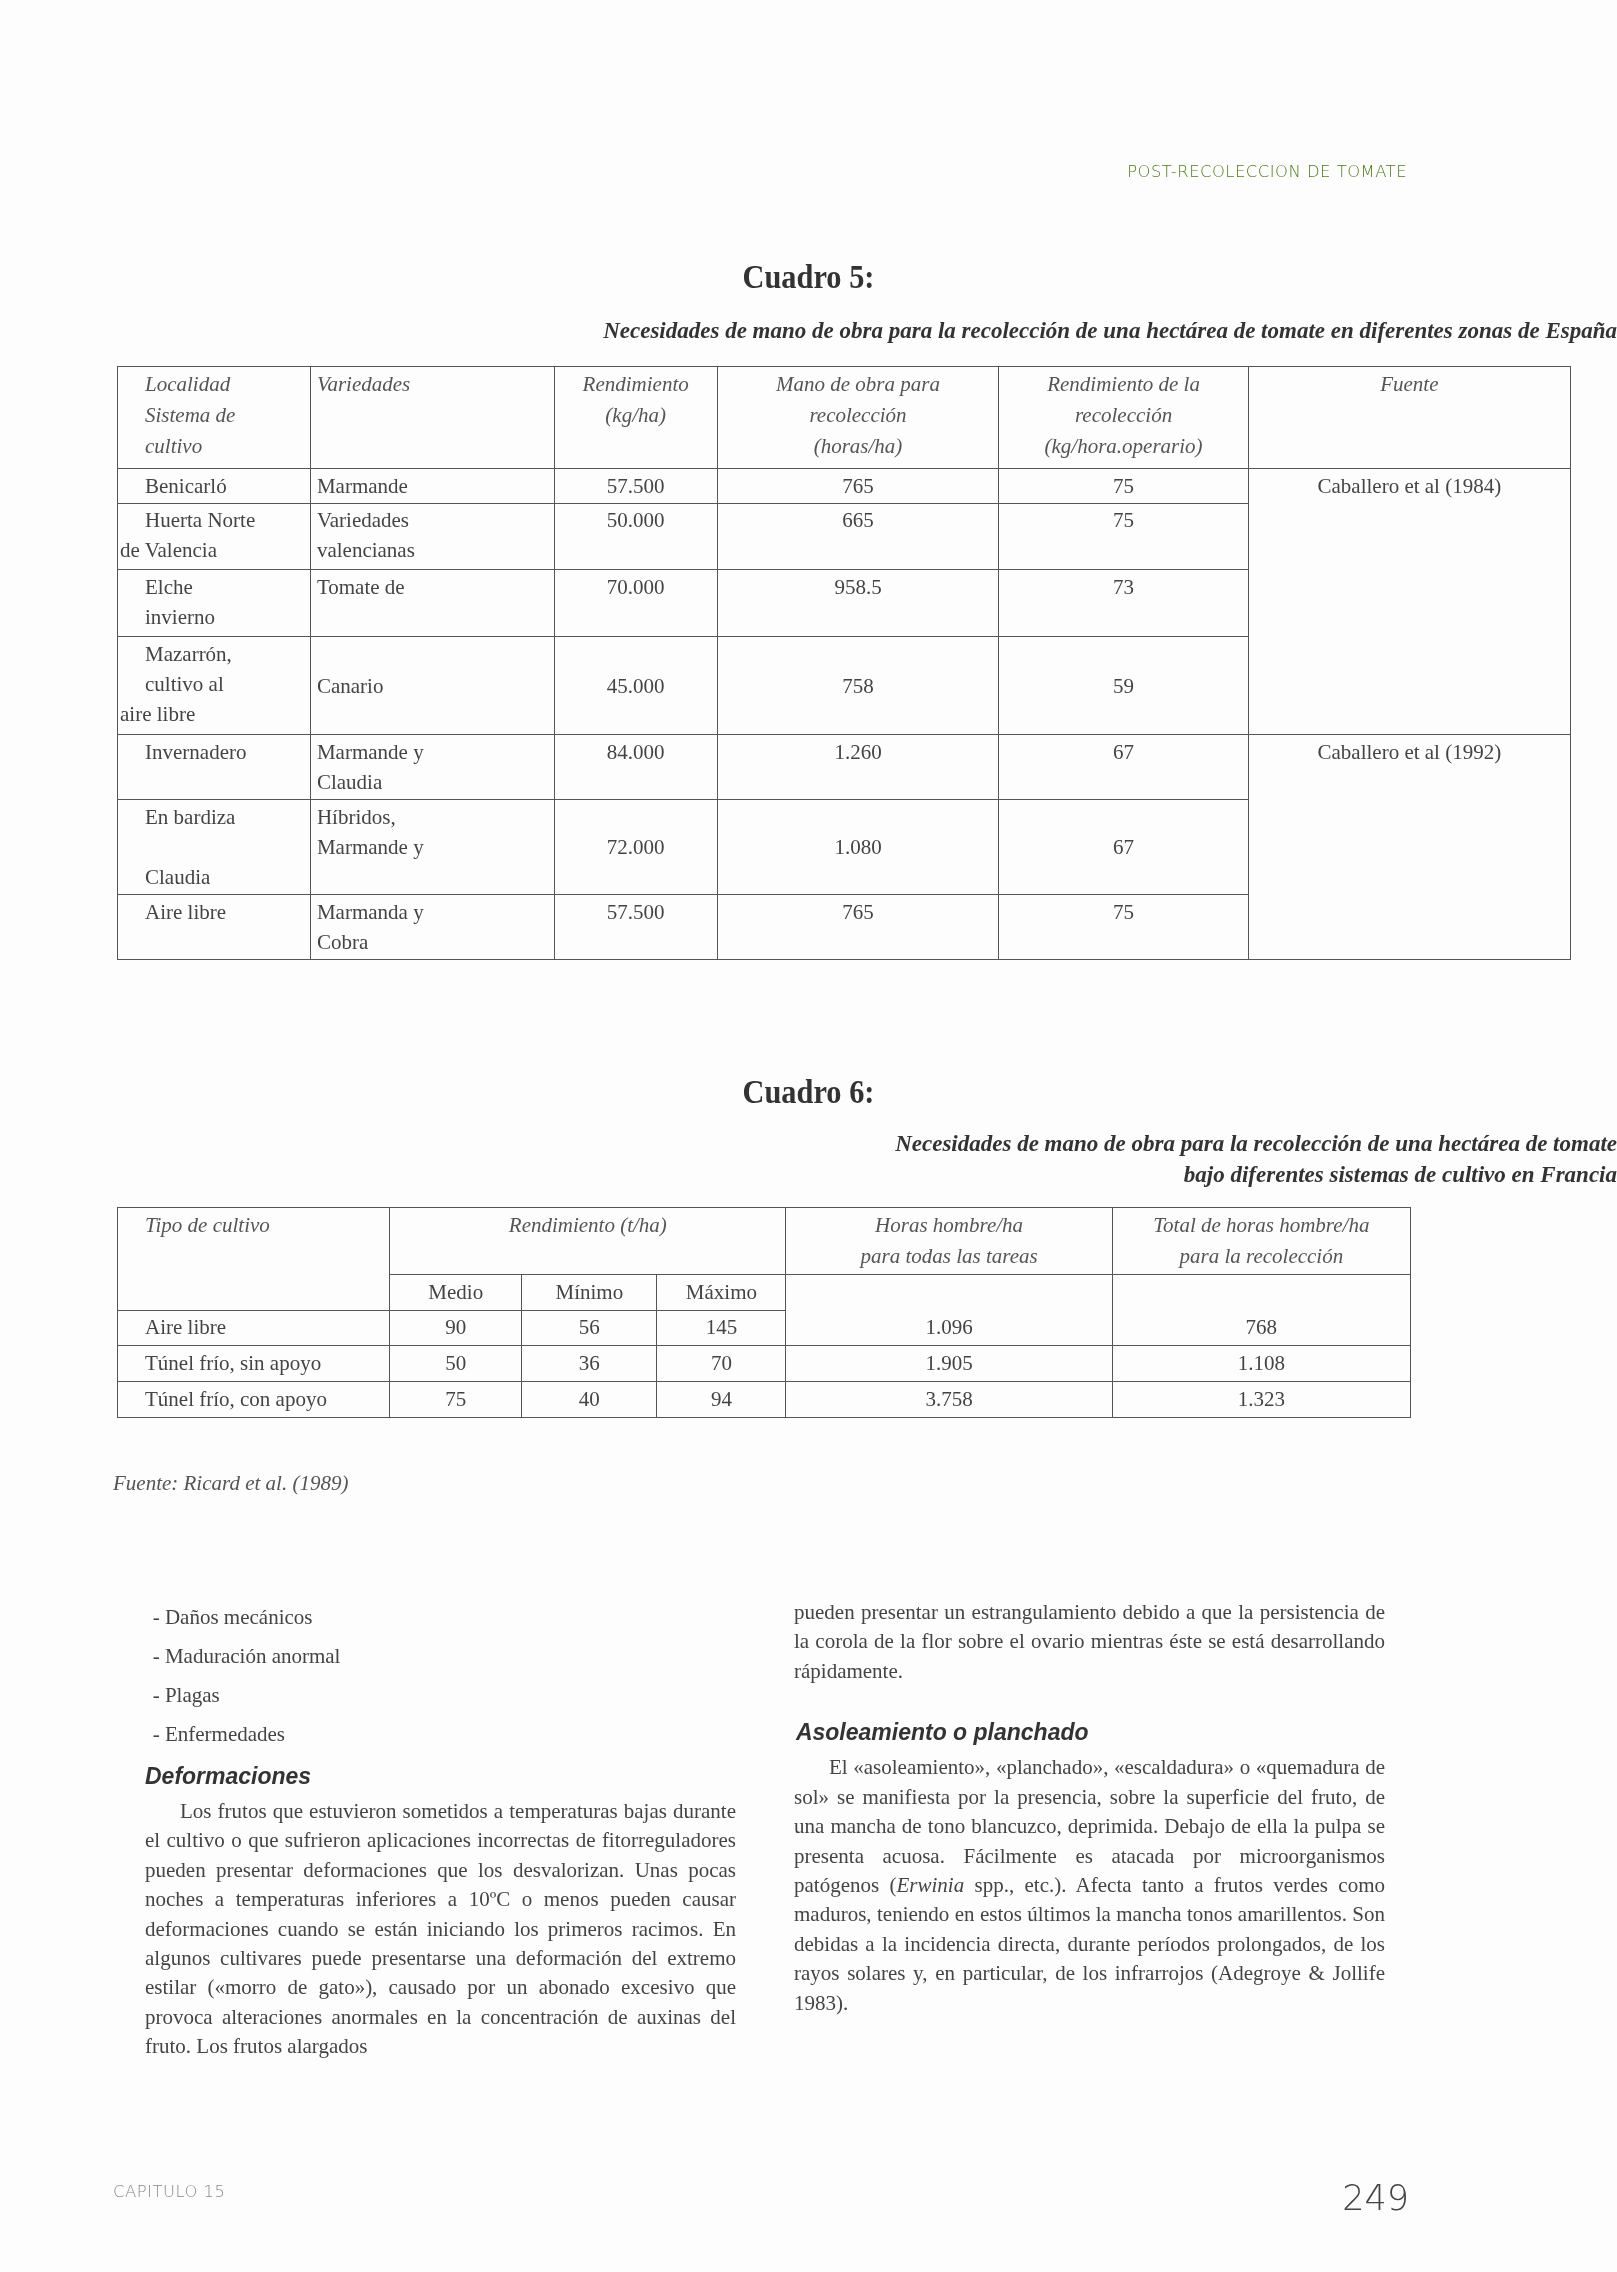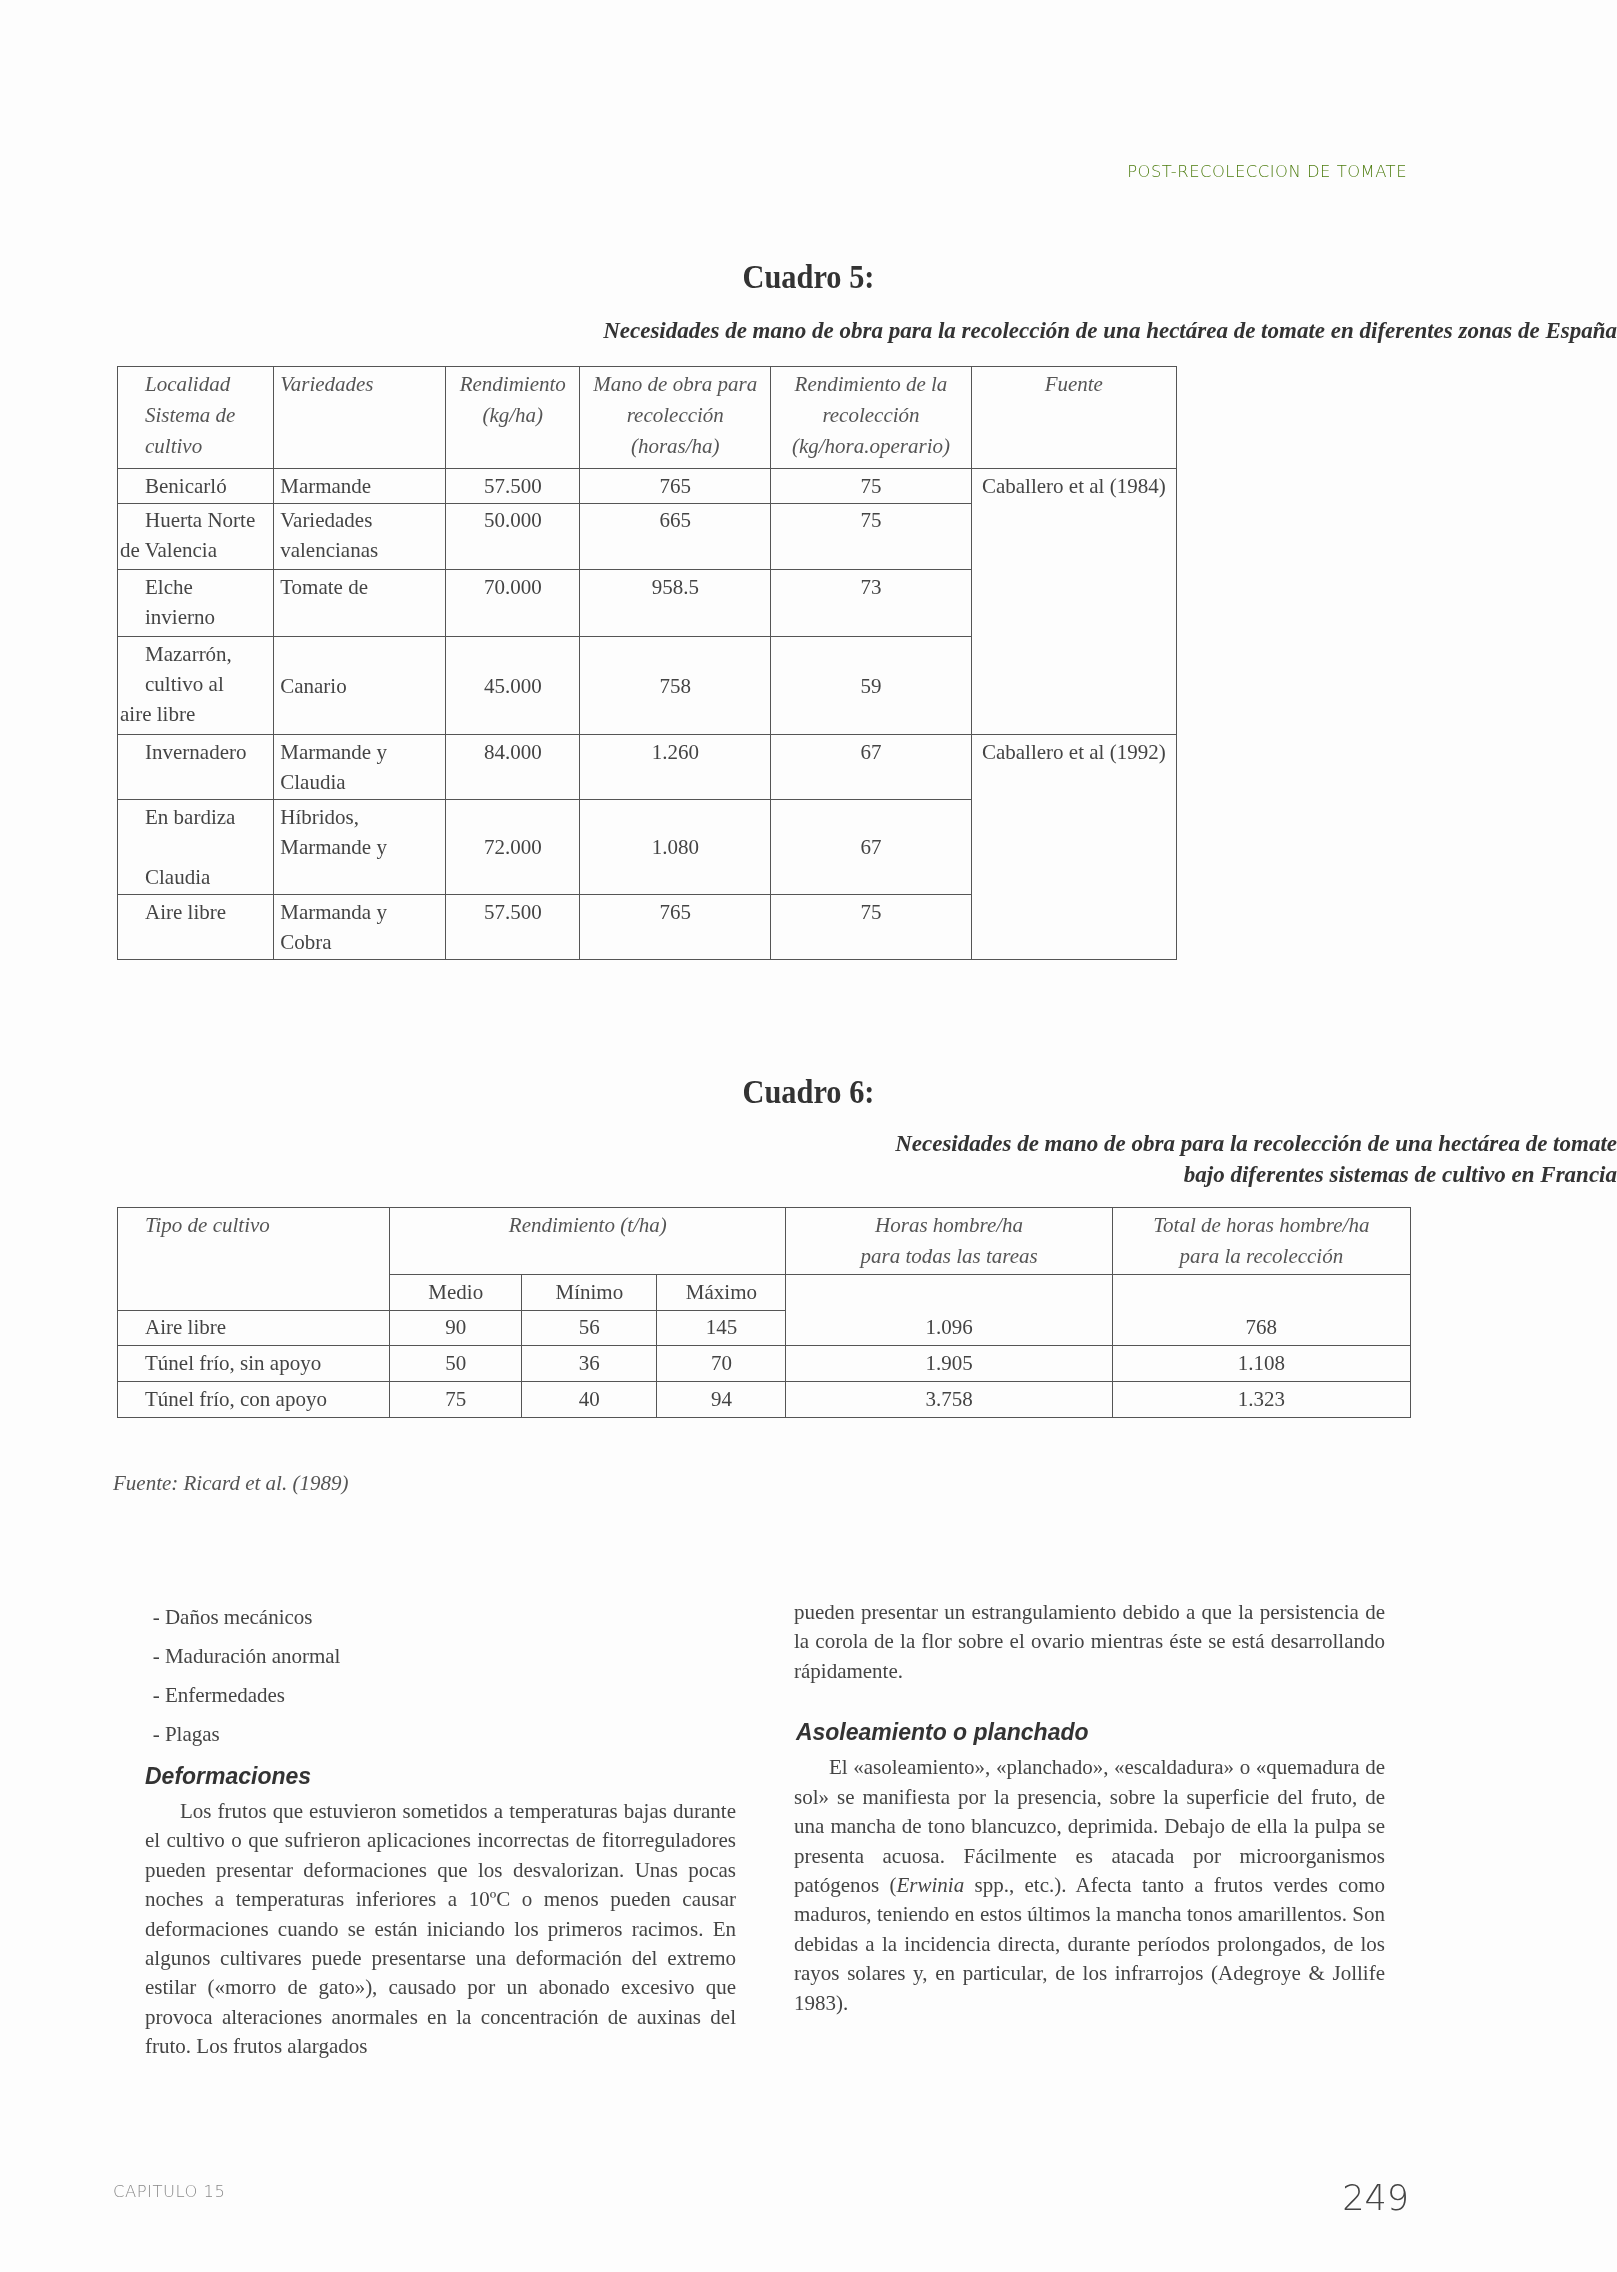--- a/index.html
+++ b/index.html
@@ -3,21 +3,21 @@
 <meta charset="utf-8">
 <style>
   html, body { margin: 0; padding: 0; background: #fdfdfd; }
   body { width: 1617px; height: 2273px; position: relative; overflow: hidden; color: #333; font-family: "Liberation Serif", serif; }
   .running-head { position: absolute; top: 162px; right: 210px; font-family: "DejaVu Sans", sans-serif; font-size: 16.4px; letter-spacing: 0.5px; color: #4d7c0f; font-weight: 300; }
   .cuadro-title { position: absolute; left: 0; width: 1617px; text-align: center; font-family: "Liberation Serif", serif; font-weight: bold; font-size: 33px; color: #333; transform: scaleX(0.92); }
   .cuadro-sub { position: absolute; left: 0; width: 1617px; text-align: right; font-family: "Liberation Serif", serif; font-style: italic; font-weight: bold; font-size: 23px; line-height: 31px; color: #333; }
   table { border-collapse: collapse; position: absolute; font-family: "Liberation Serif", serif; font-size: 21px; color: #444; }
   td, th { border: 1.4px solid #555; vertical-align: top; padding: 1.9px 5.8px; font-weight: normal; }
   th { font-style: italic; color: #555; line-height: 31px; }
-  #t5 { left: 117px; top: 366px; width: 1060px; }
+  #t5 { left: 117px; top: 366px; width: 1454px; }
   #t5 td { line-height: 30px; }
   #t6 { left: 117px; top: 1207px; width: 1294px; }
   #t6 td { line-height: 31px; }
   .c { text-align: center; }
   .l { text-align: left; }
   .ind { padding-left: 27px; }
   .footnote { position: absolute; left: 113px; top: 1471px; font-family: "Liberation Serif", serif; font-style: italic; font-size: 21px; color: #555; }
   .col { position: absolute; top: 1598px; width: 591px; font-family: "Liberation Serif", serif; font-size: 21px; line-height: 29.4px; color: #444; text-align: justify; }
   .col.left { left: 145px; }
   .col.right { left: 794px; }
@@ -162,22 +162,22 @@
   </tr>
 </tbody>
   </table>
 
 <div class="footnote">Fuente: Ricard et al. (1989)</div>
 
 <div class="col left">
   <ul class="bullets">
     <li>- Daños mecánicos</li>
     <li>- Maduración anormal</li>
+    <li>- Plagas</li>
     <li>- Enfermedades</li>
-    <li>- Plagas</li>
   </ul>
   <div class="sec-h">Deformaciones</div>
   <p>Los frutos que estuvieron sometidos a temperaturas bajas durante el cultivo o que sufrieron aplicaciones incorrectas de fitorreguladores pueden presentar deformaciones que los desvalorizan. Unas pocas noches a temperaturas inferiores a 10ºC o menos pueden causar deformaciones cuando se están iniciando los primeros racimos. En algunos cultivares puede presentarse una deformación del extremo estilar («morro de gato»), causado por un abonado excesivo que provoca alteraciones anormales en la concentración de auxinas del fruto. Los frutos alargados</p>
 </div>
 
 <div class="col right">
   <p class="noind">pueden presentar un estrangulamiento debido a que la persistencia de la corola de la flor sobre el ovario mientras éste se está desarrollando rápidamente.</p>
   <div class="sec-h" style="margin-top:32px; padding-left:1.9px">Asoleamiento o planchado</div>
   <p><span>El «asoleamiento», «planchado», «escaldadura» o «quemadura de sol» se manifiesta por la presencia, sobre la superficie del fruto, de una mancha de tono blancuzco, deprimida. Debajo de ella la pulpa se presenta acuosa. Fácilmente es atacada por microorganismos patógenos (</span><i>Erwinia</i><span> spp., etc.). Afecta tanto a frutos verdes como maduros, teniendo en estos últimos la mancha tonos amarillentos. Son debidas a la incidencia directa, durante períodos prolongados, de los rayos solares y, en particular, de los infrarrojos (Adegroye &amp; Jollife 1983).</span></p>
 </div>

